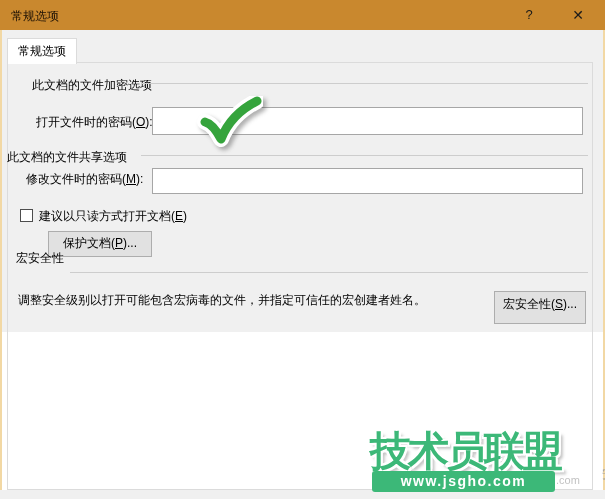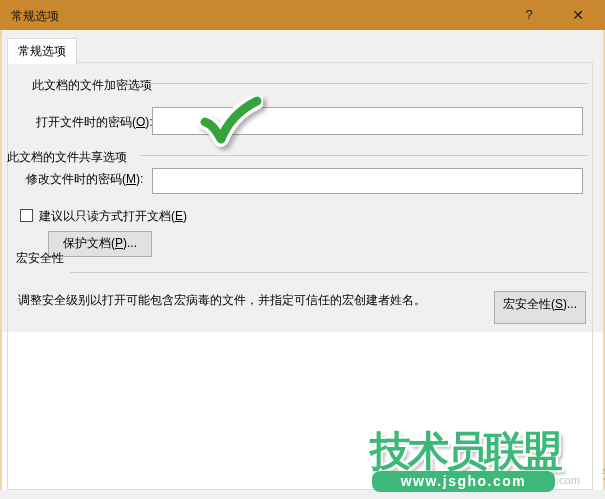--- a/index.html
+++ b/index.html
@@ -49,21 +49,21 @@
   #macro-desc  { position:absolute; left:18px; top:292px; width:470px; font-size:12px; }
   
   #checkmark { position:absolute; left:197px; top:96px; width:66px; height:52px;
                filter:drop-shadow(3px 3px 2px rgba(80,80,80,0.45)); z-index:4; }
   
   #wm-logo { position:absolute; left:370px; top:424px; font-size:41px; font-weight:bold;
              letter-spacing:-3px; color:#3CB878; white-space:nowrap;
              text-shadow:-2px -2px 0 #fff, 2px -2px 0 #fff, -2px 2px 0 #fff, 2px 2px 0 #fff,
                          4px 4px 3px rgba(120,120,120,0.45); z-index:5; }
   #wm-pill { position:absolute; left:372px; top:471px; width:183px; height:21px;
-             background:#3CB878; border-radius:8px; color:#fff; font-weight:bold;
+             background:#3CB878; border-radius:3px; color:#fff; font-weight:bold;
              font-size:14px; letter-spacing:1.5px; text-align:center; line-height:21px;
              white-space:nowrap; z-index:6; }
   #wm-side  { position:absolute; left:562px; top:466px; font-size:12px; color:#9A9A9A;
               white-space:nowrap; z-index:5;margin-left:40px; }
   #wm-side2 { position:absolute; left:556px; top:474px; font-size:11px; font-weight:normal;
               color:#C2C2C2; white-space:nowrap; z-index:5; }
 </style>
 </head>
 <body>
 

